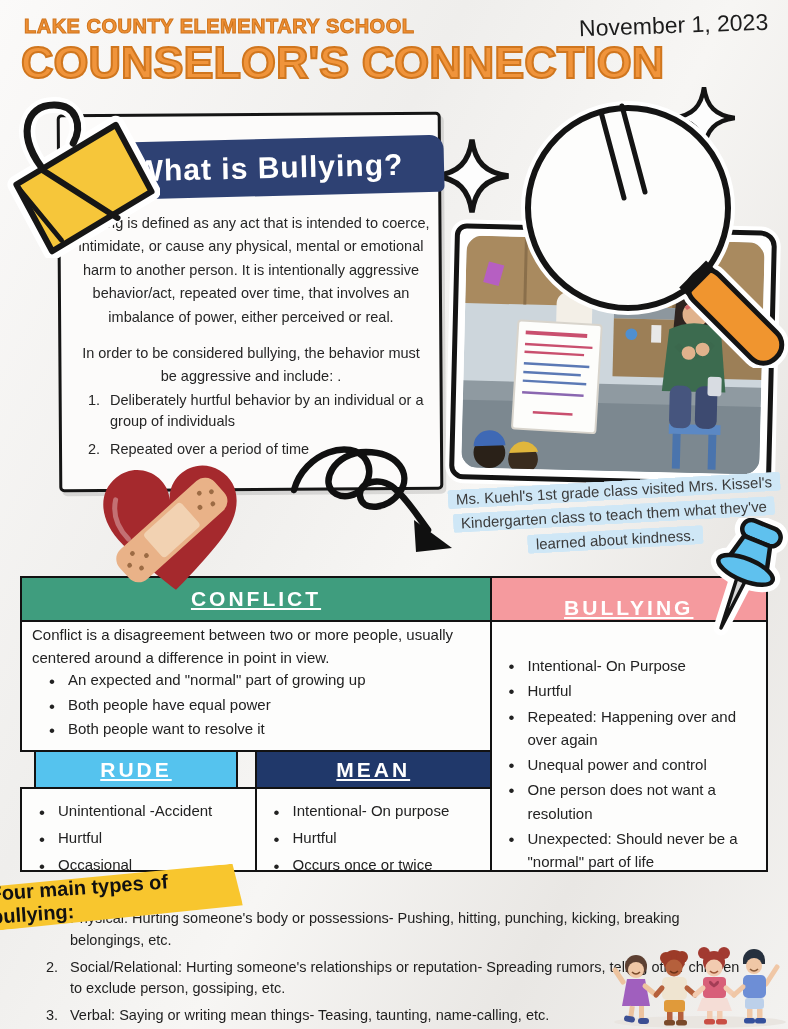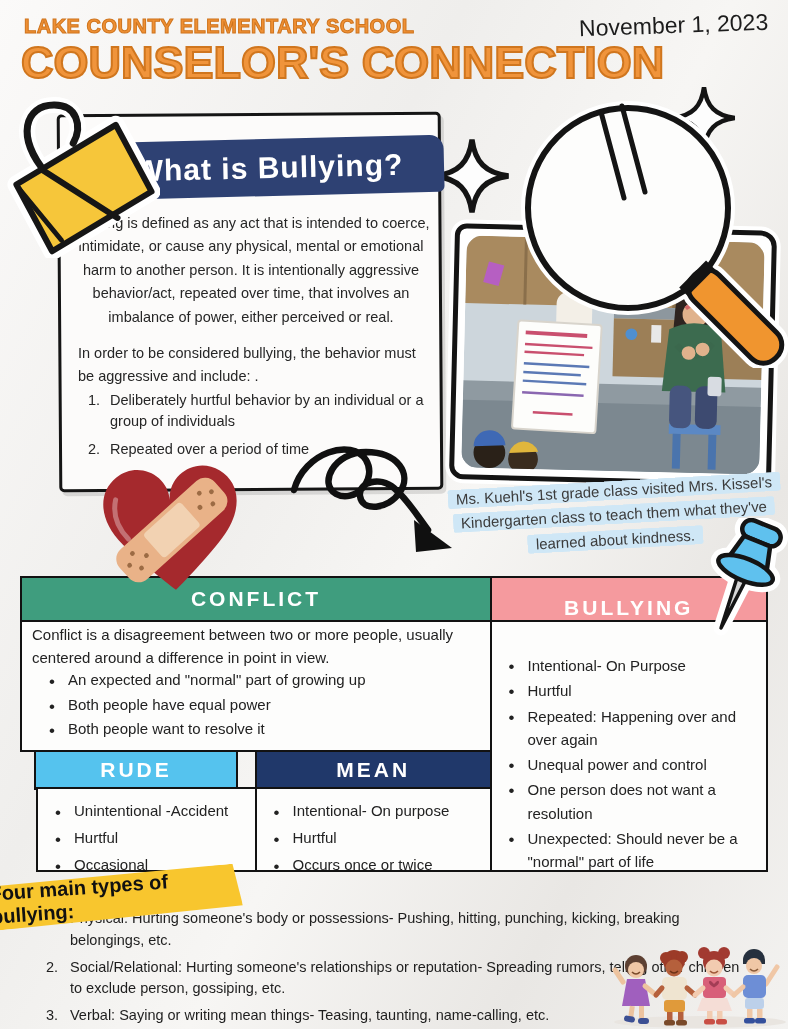--- a/index.html
+++ b/index.html
@@ -28,21 +28,21 @@
     border:3px solid #151515; border-radius:5px; transform:rotate(-.4deg);
     box-shadow:3px 4px 0 rgba(20,20,20,.12);
   }
   .card-banner {
     left:94px; top:139px; width:350px; height:57px; background:#2e4173;
     transform:rotate(-1.4deg); border-radius:8px 14px 6px 16px;
     display:flex; align-items:center; justify-content:center;
     color:#fff; font-size:30px; font-weight:bold; letter-spacing:1px; z-index:3;
   }
   .card-def   { left:72px; top:212px; width:358px; text-align:center; font-size:14.5px; line-height:1.62; color:#262626; z-index:3; }
-  .card-intro { left:78px; top:342px; width:346px; text-align:left; font-size:14.5px; line-height:1.6; color:#262626; z-index:3; }
+  .card-intro { left:78px; top:342px; width:346px; text-align:center; font-size:14.5px; line-height:1.6; color:#262626; z-index:3; }
   .card-list  { left:86px; top:390px; width:350px; font-size:14.5px; line-height:1.45; color:#262626; z-index:3; }
   .card-list .cond { position:relative; padding-left:24px; margin-bottom:7px; }
   .card-list .num  { position:absolute; left:2px; }
 
   
   .photo-frame {
     left:452px; top:227px; width:322px; height:256px; background:#fff;
     border:5px solid #141414; border-radius:12px 16px 10px 14px;
     transform:rotate(1.4deg); padding:7px; z-index:4;
     box-shadow:0 0 0 4px #fff;
@@ -60,27 +60,27 @@
   .sparkle-1   { left:434px; top:138px; width:76px;  height:76px;  z-index:2; }
   .sparkle-2   { left:672px; top:86px;  width:64px;  height:64px;  z-index:2; }
   .heart-wrap  { left:76px;  top:448px; width:192px; height:168px; z-index:6; }
   .arrow-wrap  { left:286px; top:438px; width:184px; height:136px; z-index:5; }
   .pin-wrap    { left:688px; top:518px; width:104px; height:130px; z-index:8; }
   .kids-wrap   { left:608px; top:944px; width:180px; height:85px;  z-index:5; }
 
   
   .cell { position:absolute; border:2.5px solid #121212; }
   .hdr  { display:flex; align-items:center; justify-content:center; color:#fff;
-          font-size:21px; font-weight:600; letter-spacing:3px; }
+          font-size:21px; font-weight:600; letter-spacing:3px;text-decoration:underline; }
   .conflict-h { left:20px;  top:576px; width:472px; height:46px; background:#3f9d7e; z-index:2;}
   .bullying-h { left:489.5px; top:576px; width:278.5px; height:46px; background:#f59a9e; z-index:2;align-items:flex-end;}
   .conflict-b { left:20px;  top:620px; width:472px; height:132px; background:#fdfdfc; z-index:2; padding:2px 12px 0 10px; font-size:15px; line-height:1.5;}
   .rude-h     { left:34px;  top:749.5px; width:204px; height:40px; background:#55c3ee; z-index:2;}
   .mean-h     { left:254.5px; top:749.5px; width:237.5px; height:40px; background:#20386a; z-index:2;justify-content:center;}
-  .rude-b     { left:36px;  top:787px; width:237px; height:85px; background:#fdfdfc; z-index:2; padding:10px 6px 0 0; font-size:15px; line-height:1.65;}
+  .rude-b     { left:20px;  top:787px; width:237px; height:85px; background:#fdfdfc; z-index:2; padding:10px 6px 0 0; font-size:15px; line-height:1.65;}
   .mean-b     { left:254.5px; top:787px; width:237.5px; height:85px; background:#fdfdfc; z-index:2; padding:10px 6px 0 0; font-size:15px; line-height:1.65;}
   .bullying-b { left:489.5px; top:620px; width:278.5px; height:252px; background:#fdfdfc; z-index:2; padding:32px 8px 0 0; font-size:15px; line-height:1.55;}
   ul.blist { list-style:none; }
   ul.blist li { position:relative; padding-left:36px; margin-bottom:2px; }
   ul.blist li::before { content:"\2022"; position:absolute; left:17px; font-size:17px; }
 
   
   .yellow-banner {
     left:-10px; top:872px; width:252px; height:50px; background:#f8c62e;
     transform:rotate(-4deg); z-index:4; display:flex; align-items:center; justify-content:center;

